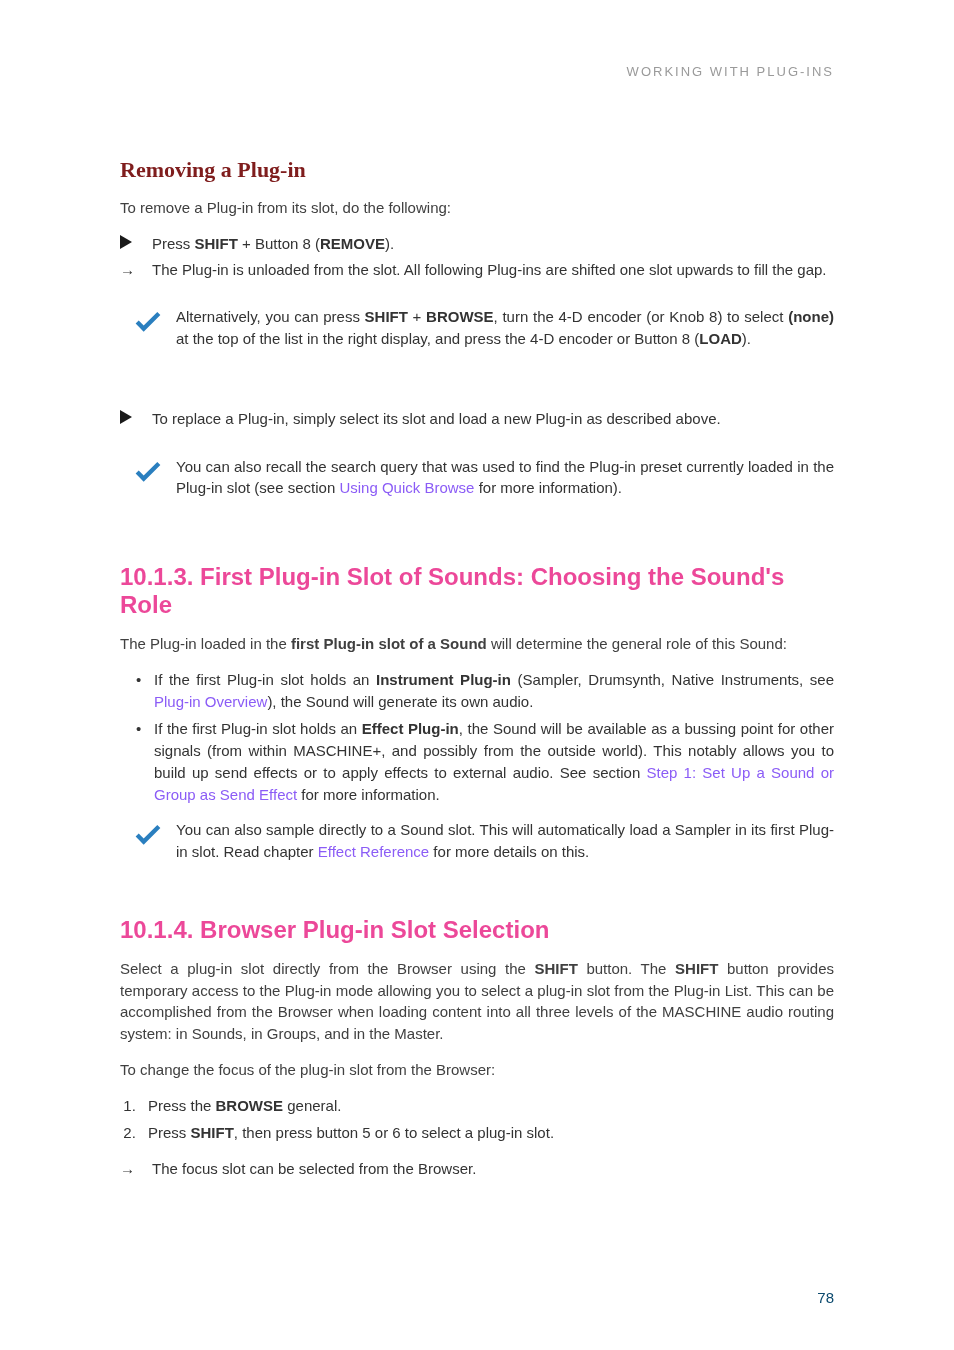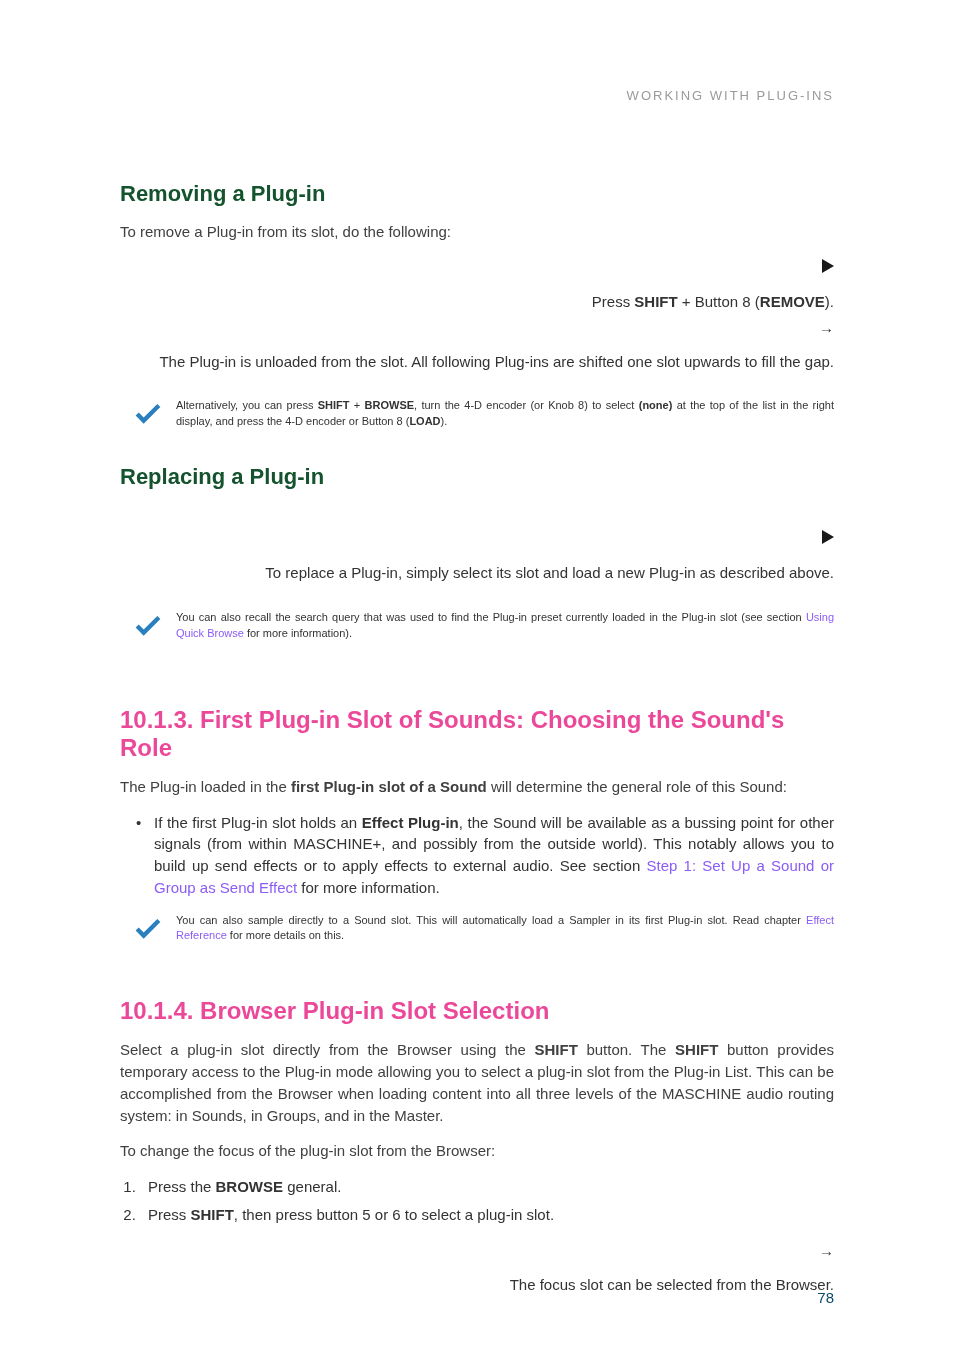--- a/index.html
+++ b/index.html
@@ -7,35 +7,36 @@
   body {
     width: 954px;
     height: 1350px;
     font-family: Arial, Helvetica, sans-serif;
     color: #333333;
     background: #ffffff;
     position: relative;
     box-sizing: border-box;
   }
   .page {
-    padding: 88px 120px 0 120px;
+    padding: 64px 120px 0 120px;
     box-sizing: border-box;
   }
   .running-head {
     text-align: right;
     color: #9a9a9a;
     letter-spacing: 2px;
     font-size: 13px;
     margin-bottom: 78px;
   }
   h3.section-sub {
     font-size: 22px;
     font-weight: 700;
-    color: #14532d;
-    margin: 0 0 14px 0;
+    color: #7f1d1d;
+    margin: 0 0 14px 0;
+    font-family: Liberation Serif, serif;
   }
   h2.section-main {
     font-size: 24px;
     font-weight: 700;
     color: #ec4899;
     margin: 0 0 14px 0;
   }
   p.body {
     font-size: 15px;
     line-height: 1.45;
@@ -61,23 +62,22 @@
     content: "•";
     position: absolute;
     margin-left: -18px;
     color: #333;
   }
   ul.bullets li { position: relative; }
   ol.steps { list-style: decimal; }
   ol.steps li { padding-left: 8px; }
   .action-row {
     display: flex;
-    align-items: flex-end;
+    align-items: flex-start;
     margin-bottom: 4px;
-    flex-direction: column;
   }
   .action-icon {
     flex: 0 0 32px;
     display: flex;
     justify-content: flex-start;
     padding-top: 2px;
   }
   .action-text {
     flex: 1;
     font-size: 15px;
@@ -90,21 +90,21 @@
   }
   .callout .check {
     flex: 0 0 56px;
     display: flex;
     justify-content: center;
     padding-top: 4px;
   }
   .callout .check svg { width: 26px; height: 22px; }
   .callout-text {
     flex: 1;
-    font-size: 11px;
+    font-size: 15px;
     line-height: 1.45;
     text-align: justify;
   }
   .pagenum {
     position: absolute;
     bottom: 44px;
     right: 120px;
     font-size: 15px;
     color: #0c4a6e;
   }
@@ -138,21 +138,20 @@
     <div class="check">
       <svg viewBox="0 0 24 20">
           <polyline points="2,11 8,17 22,3" fill="none" stroke="#2a7fbf" stroke-width="4"></polyline>
         </svg>
     </div>
     <div class="callout-text">
       <span>Alternatively, you can press </span><span class="strong">SHIFT</span><span> + </span><span class="strong">BROWSE</span><span>, turn the 4-D encoder (or Knob 8) to select </span><span class="strong">(none)</span><span> at the top of the list in the right display, and press the 4-D encoder or Button 8 (</span><span class="strong">LOAD</span><span>).</span>
     </div>
   </div>
 
-  <h3 class="section-sub">Replacing a Plug-in</h3>
   <div style="height:24px"></div>
   <div class="action-row">
     <div class="action-icon">
       <svg width="12" height="14" viewBox="0 0 12 14">
           <polygon points="0,0 12,7 0,14" fill="#1a1a1a"></polygon>
         </svg>
     </div>
     <div class="action-text">To replace a Plug-in, simply select its slot and load a new Plug-in as described above.</div>
   </div>
 
@@ -168,20 +167,23 @@
   </div>
 
   <div class="spacer-lg"></div>
 
   <h2 class="section-main">10.1.3. First Plug-in Slot of Sounds: Choosing the Sound's Role</h2>
   <p class="body justify">
     <span>The Plug-in loaded in the </span><span class="strong">first Plug-in slot of a Sound</span><span> will determine the general role of this Sound:</span>
   </p>
   <ul class="bullets">
     <li>
+      <span>If the first Plug-in slot holds an </span><span class="strong">Instrument Plug-in</span><span> (Sampler, Drumsynth, Native Instruments, see </span><span class="link">Plug-in Overview</span><span>), the Sound will generate its own audio.</span>
+    </li>
+    <li>
       <span>If the first Plug-in slot holds an </span><span class="strong">Effect Plug-in</span><span>, the Sound will be available as a bussing point for other signals (from within MASCHINE+, and possibly from the outside world). This notably allows you to build up send effects or to apply effects to external audio. See section </span><span class="link">Step 1: Set Up a Sound or Group as Send Effect</span><span> for more information.</span>
     </li>
   </ul>
 
   <div class="callout" style="margin:10px 0 23px 0;">
     <div class="check">
       <svg viewBox="0 0 24 20">
           <polyline points="2,11 8,17 22,3" fill="none" stroke="#2a7fbf" stroke-width="4"></polyline>
         </svg>
     </div>

